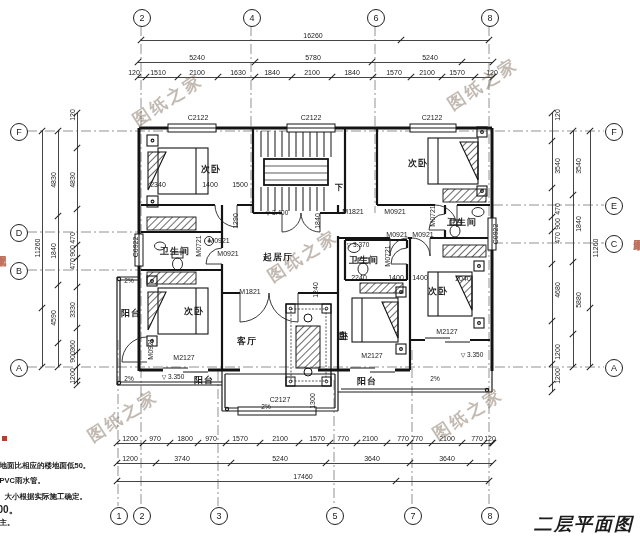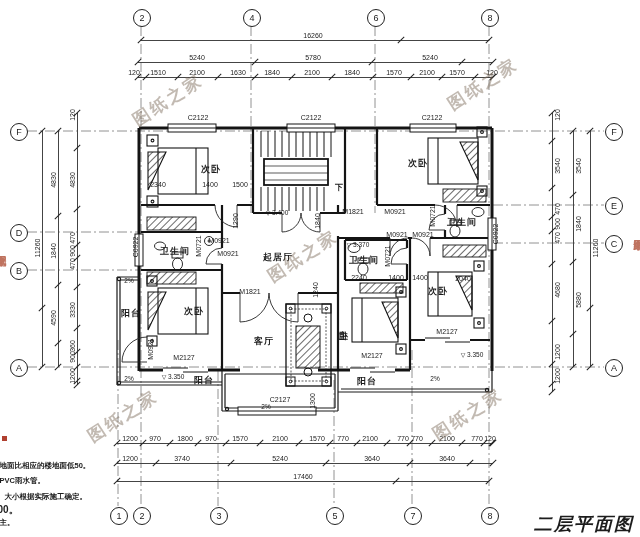--- a/index.html
+++ b/index.html
@@ -361,21 +361,21 @@
       <div class="tick" style="left: 552px; top: 264px;"></div>
       <div class="tick" style="left: 552px; top: 321px;"></div>
       <div class="tick" style="left: 552px; top: 364px;"></div>
       <div class="tick" style="left: 552px; top: 384px;"></div>
       <div class="tick" style="left: 552px; top: 392px;"></div>
       <span class="lb room" style="left: 211px; top: 169px;">次卧</span>
       <span class="lb room" style="left: 418px; top: 163px;">次卧</span>
       <span class="lb room" style="left: 194px; top: 311px;">次卧</span>
       <span class="lb room" style="left: 438px; top: 291px;">次卧</span>
       <span class="lb room" style="left: 278px; top: 257px;">起居厅</span>
-      <span class="lb room" style="left: 264px; top: 341px;">客厅</span>
+      <span class="lb room" style="left: 247px; top: 341px;">客厅</span>
       <span class="lb room vert" style="left: 343px; top: 324px;">主卧</span>
       <span class="lb room" style="left: 175px; top: 251px;">卫生间</span>
       <span class="lb room" style="left: 364px; top: 260px;">卫生间</span>
       <span class="lb room" style="left: 462px; top: 222px;">卫生间</span>
       <span class="lb room" style="left: 131px; top: 313px;">阳台</span>
       <span class="lb room" style="left: 204px; top: 380px;">阳台</span>
       <span class="lb room" style="left: 367px; top: 381px;">阳台</span>
       <span class="lb txt" style="left: 339px; top: 188px;">下</span>
       <span class="lb code" style="left: 198px; top: 117px;">C2122</span>
       <span class="lb code" style="left: 311px; top: 117px;">C2122</span>

